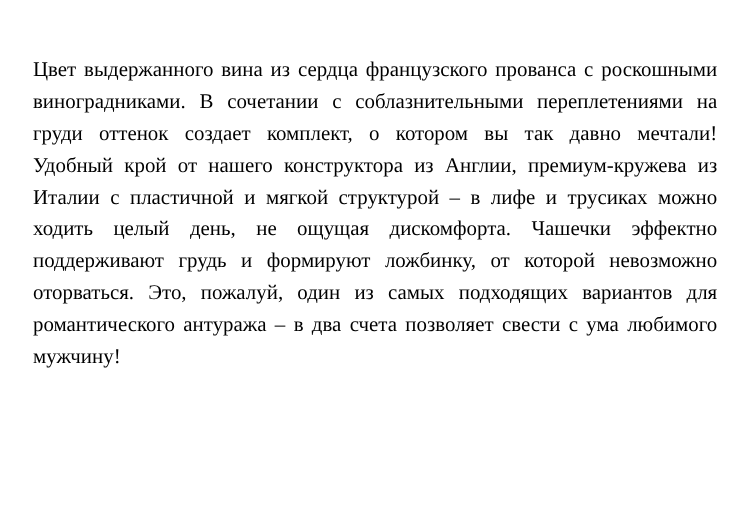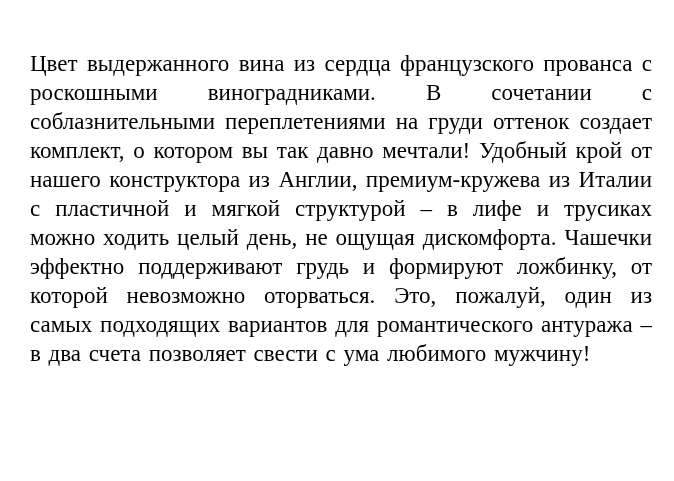--- a/index.html
+++ b/index.html
@@ -23,21 +23,21 @@
   }
   .text-block {
     position: absolute;
     left: 30px;
     top: 49px;
     width: 622px;
   }
   .paragraph {
     margin: 0;
     color: #000000;
-    font-size: 23px;
+    font-size: 19px;
     line-height: 29px;
     text-align: justify;
     text-justify: inter-word;
     letter-spacing: 0;
     word-spacing: 2px;
   }
 </style>
 </head>
 <body>
 

